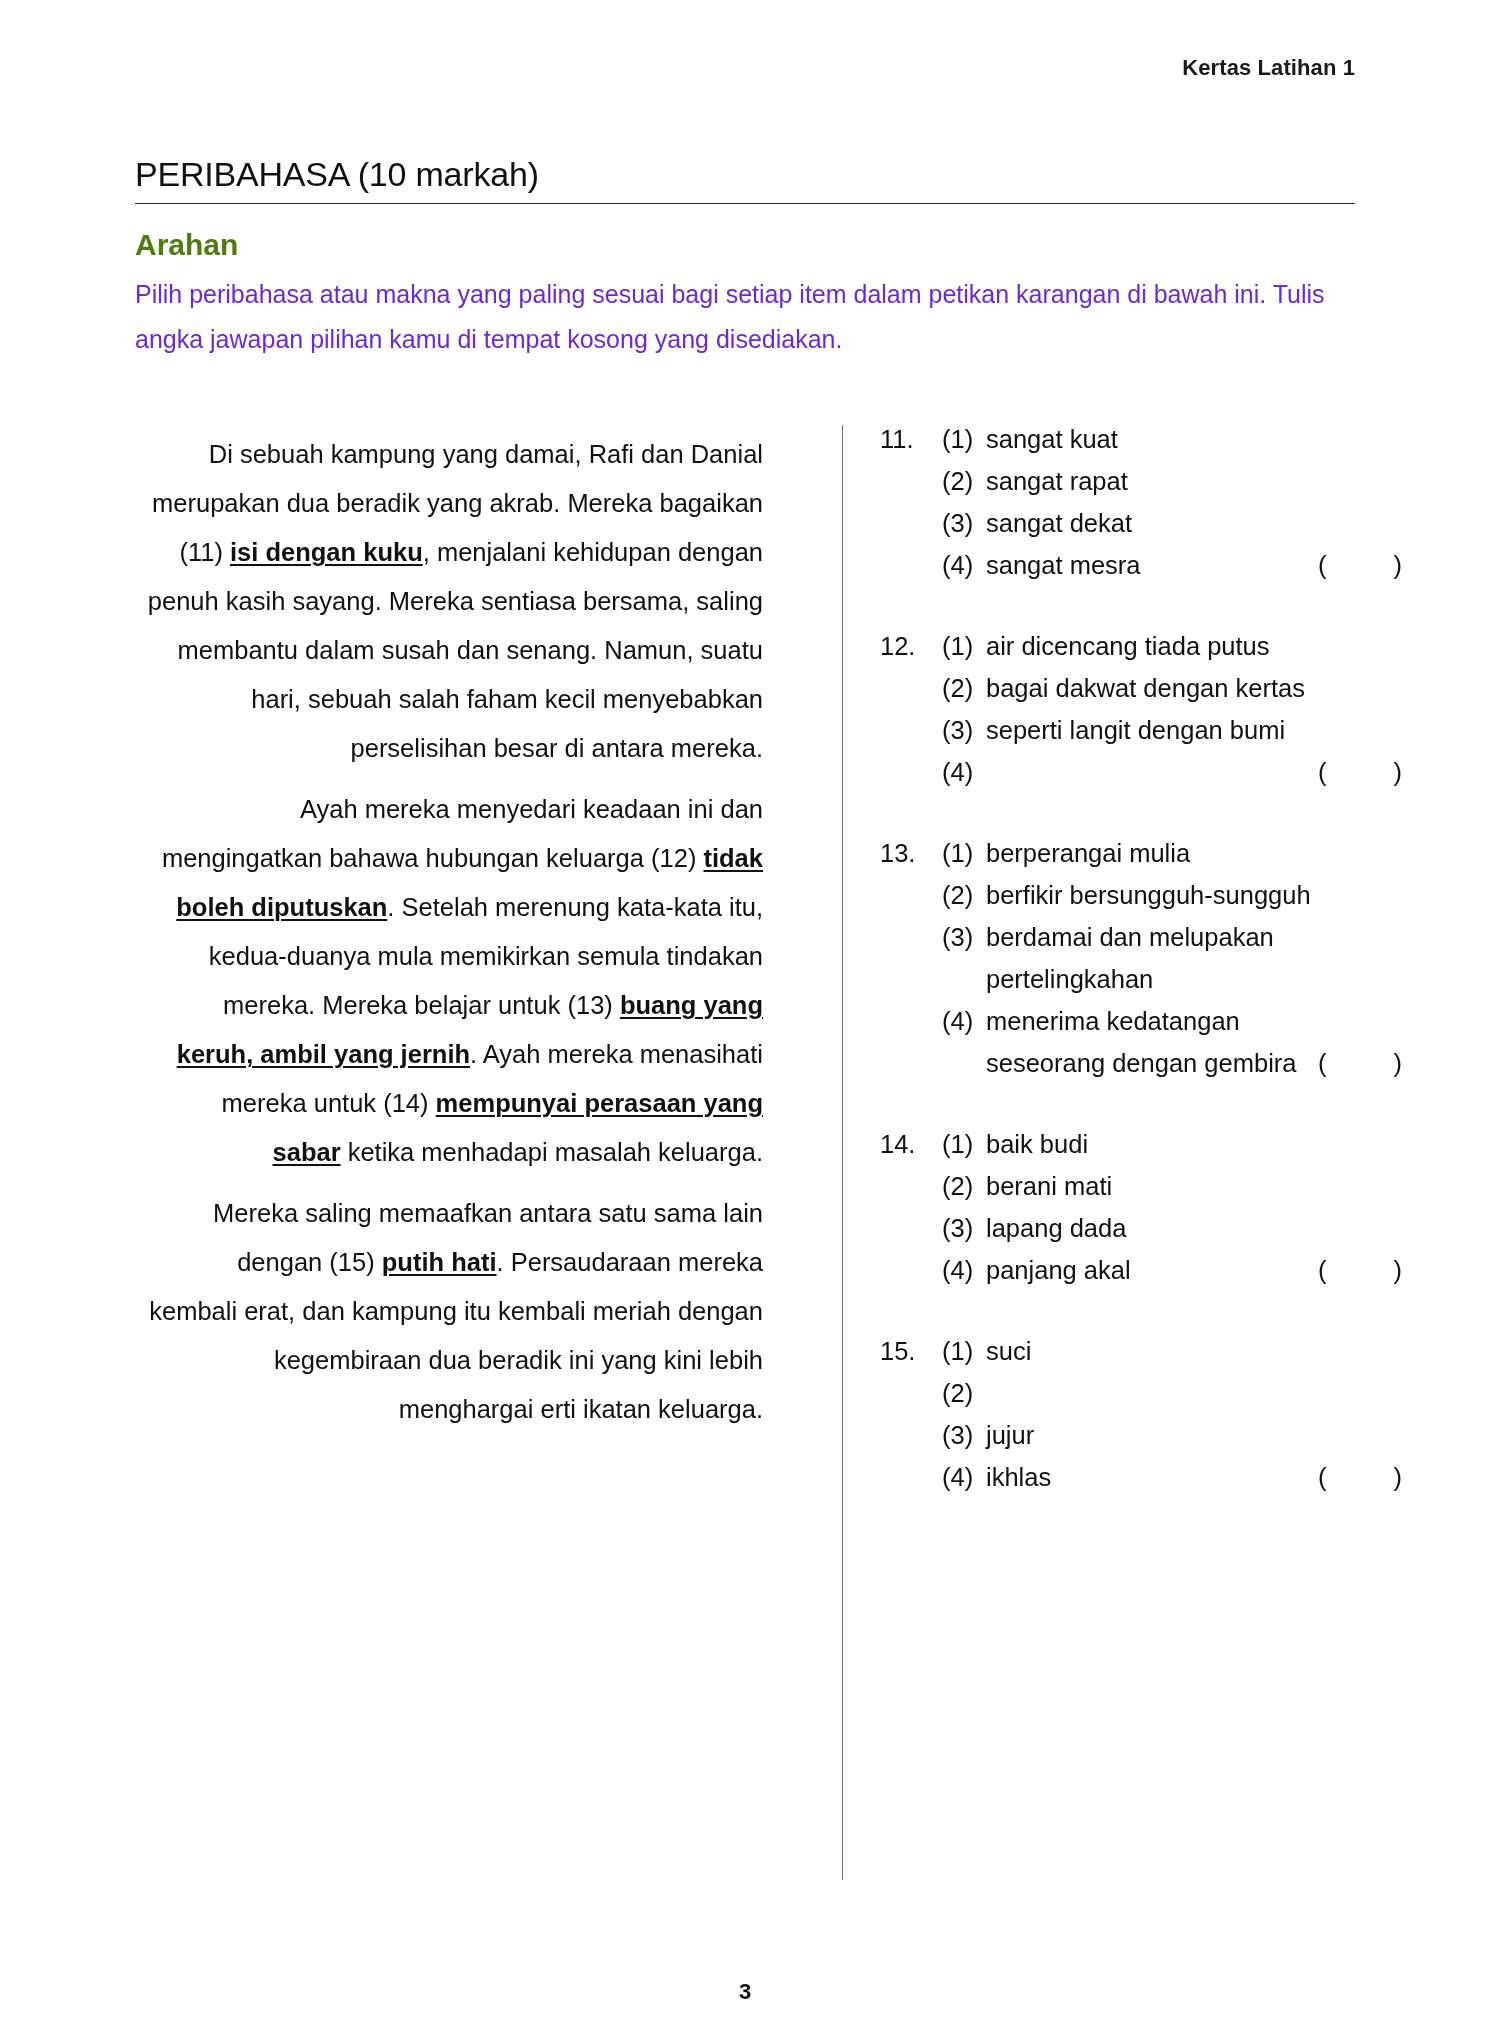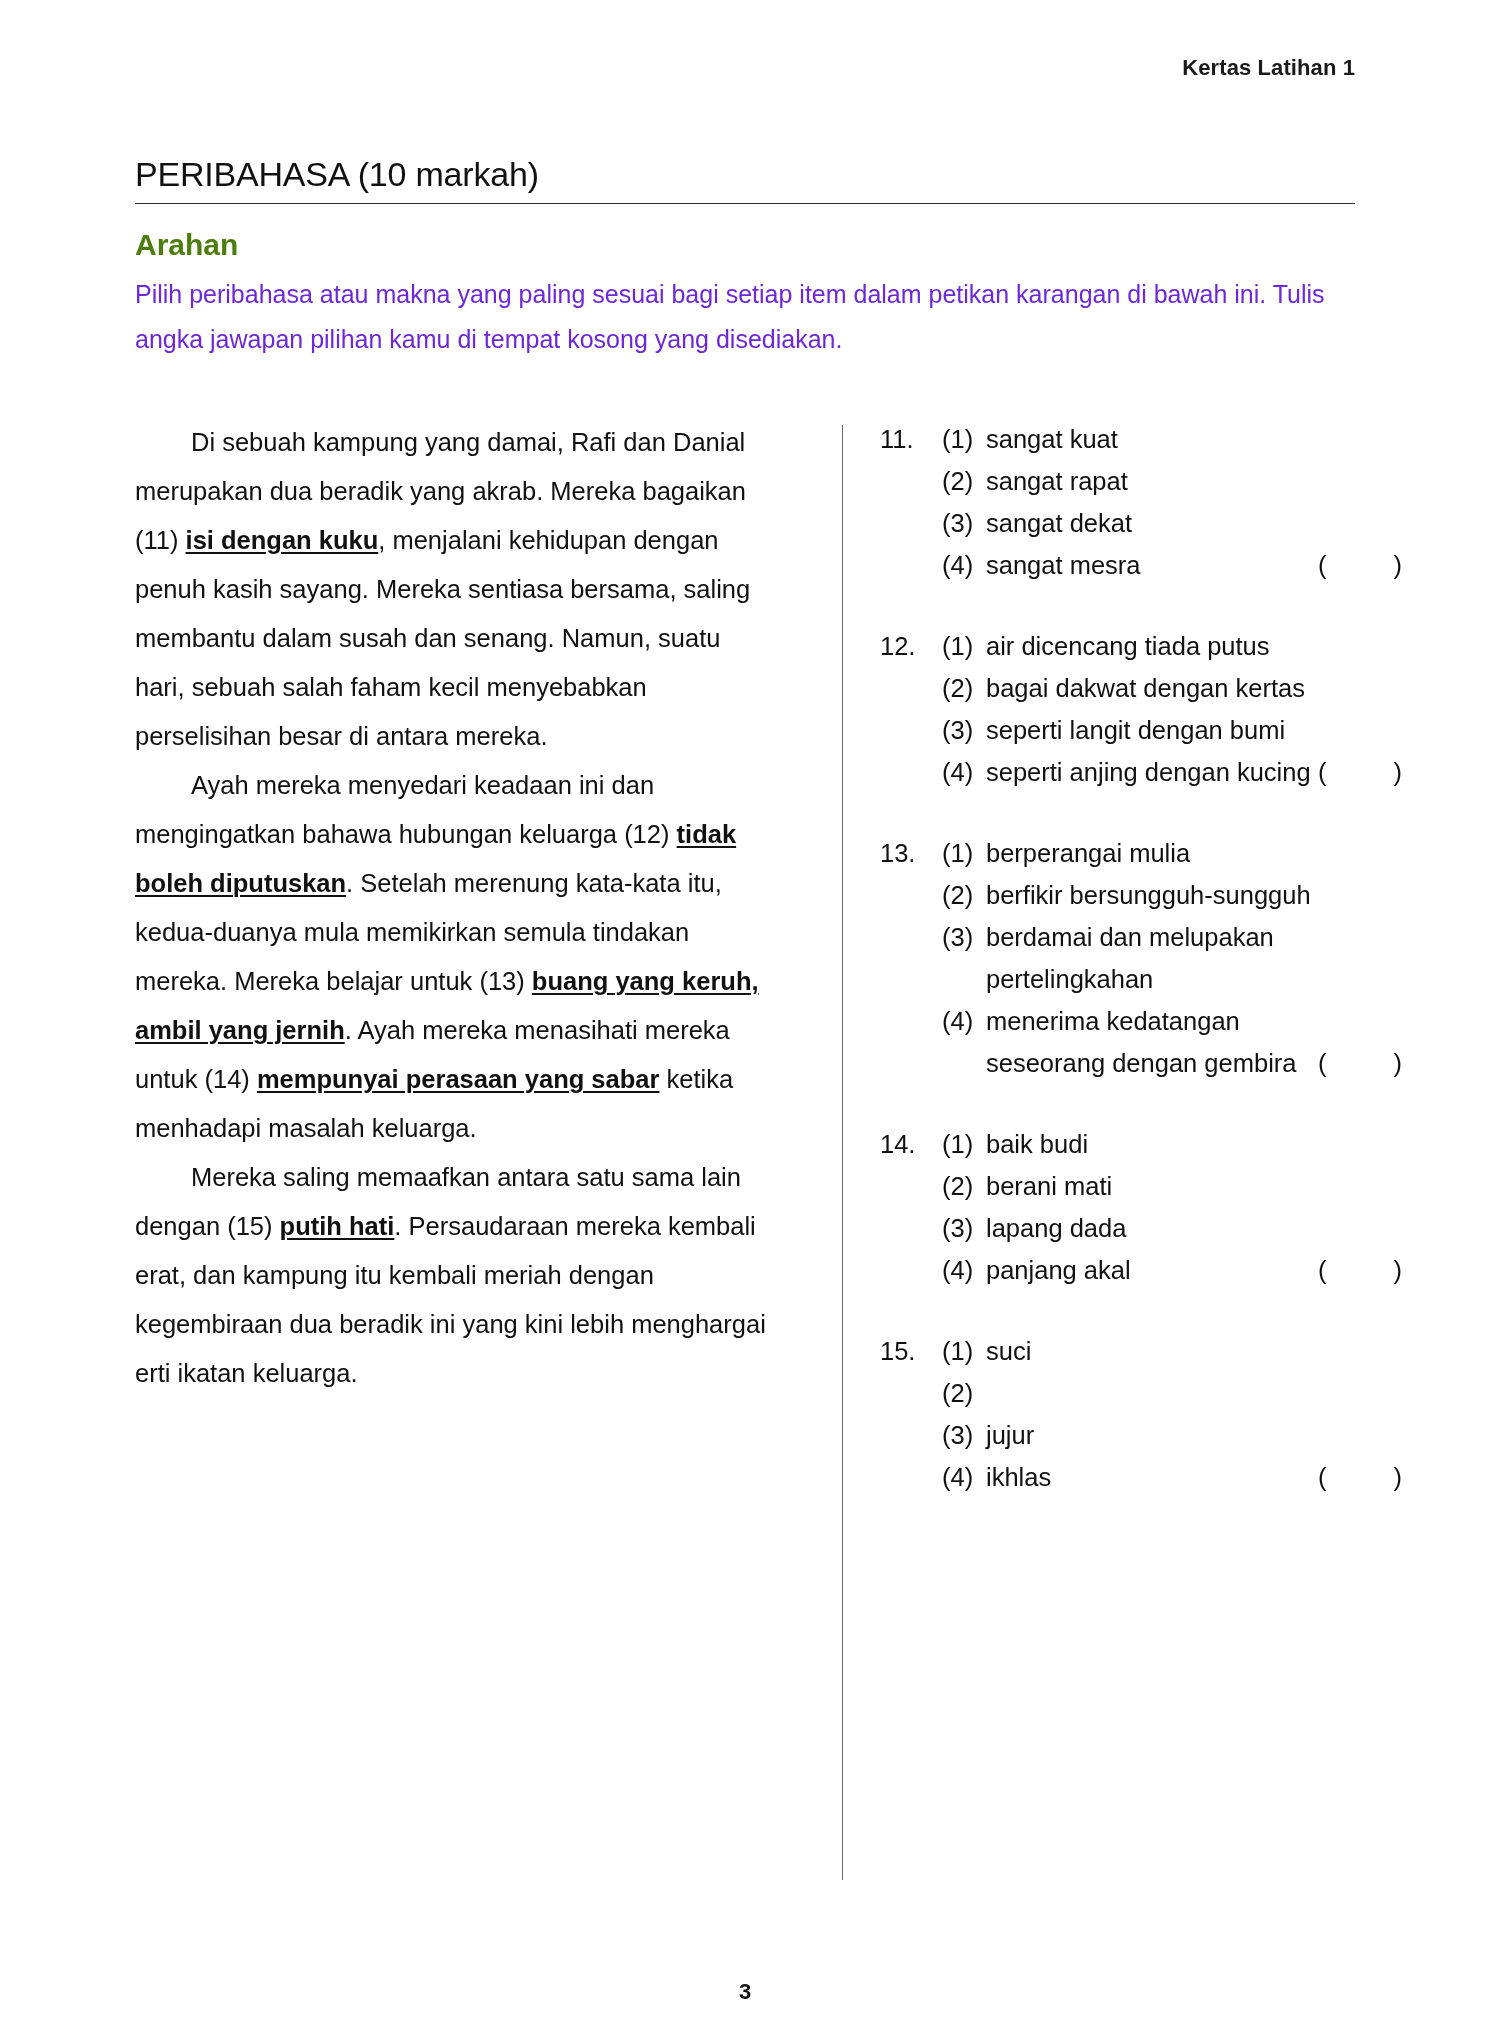--- a/index.html
+++ b/index.html
@@ -87,22 +87,23 @@
     position: absolute;
     top: 418px;
     left: 135px;
     width: 640px;
     font-size: 25.5px;
     line-height: 49px;
     color: #111111;
     text-align: left;
   }
   .passage p {
-    margin: 0;
+    margin: 12px;
     text-indent: 56px;
+    text-align: right;
   }
   .passage .blank {
     font-weight: 700;
     text-decoration: underline;
     text-underline-offset: 3px;
     text-decoration-thickness: 2px;
   }
 
   .questions {
     position: absolute;
@@ -220,21 +221,20 @@
           <div class="q-option">
             <span class="opt-marker">(2)</span>
             <span class="opt-text">bagai dakwat dengan kertas</span>
           </div>
           <div class="q-option">
             <span class="opt-marker">(3)</span>
             <span class="opt-text">seperti langit dengan bumi</span>
           </div>
           <div class="q-option">
             <span class="opt-marker">(4)</span>
-            <span class="opt-text">seperti anjing dengan kucing</span>
             <span class="answer-box">( )</span>
           </div>
         </div>
       </div>
       <div class="q-item">
         <div class="q-num">13.</div>
         <div class="q-options">
           <div class="q-option">
             <span class="opt-marker">(1)</span>
             <span class="opt-text">berperangai mulia</span>

